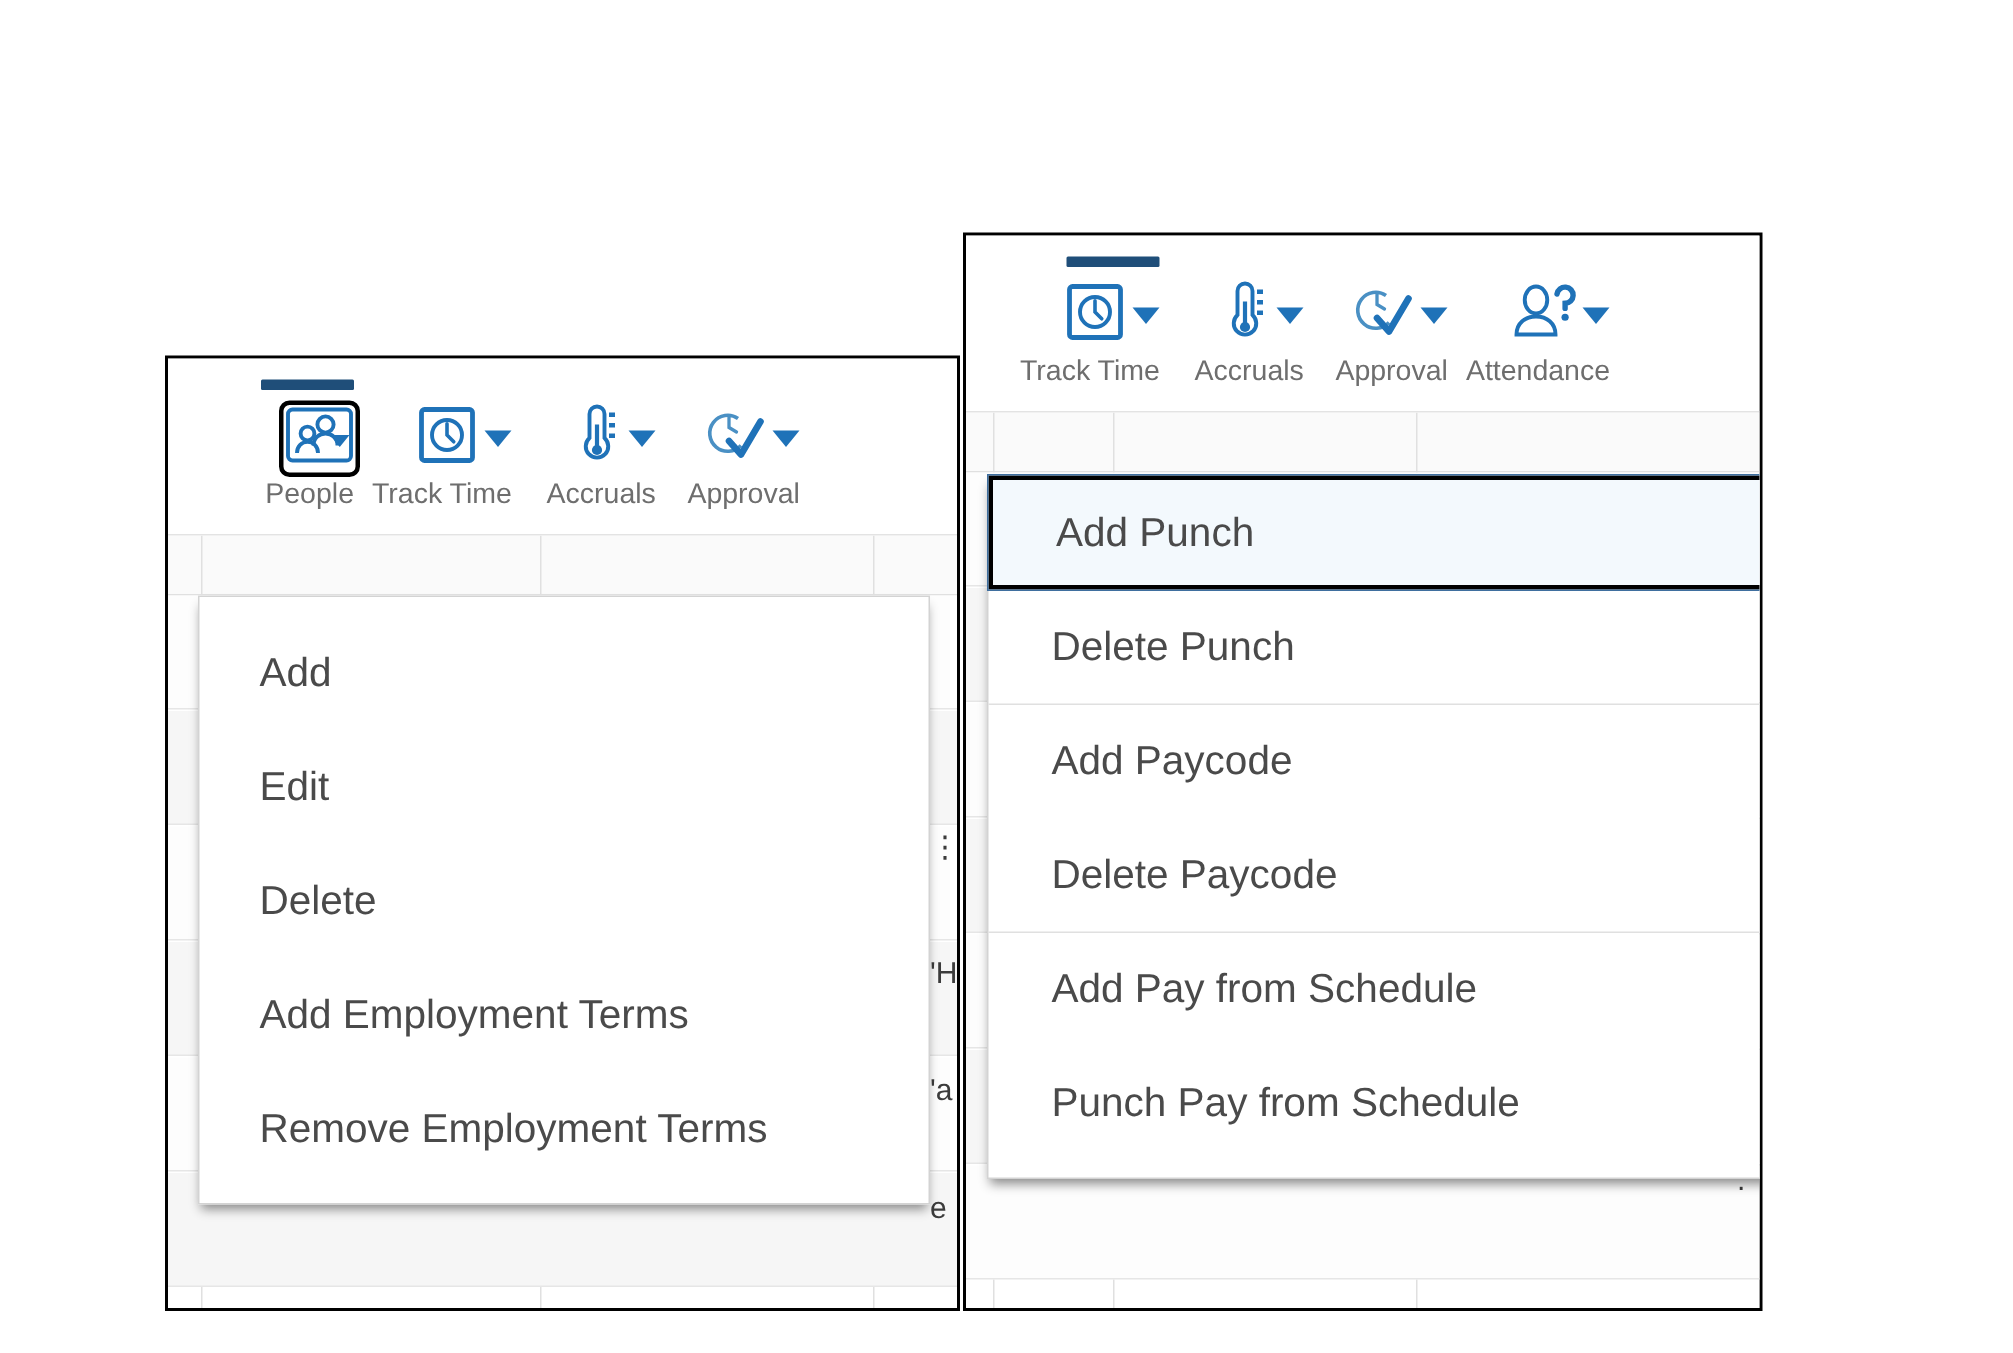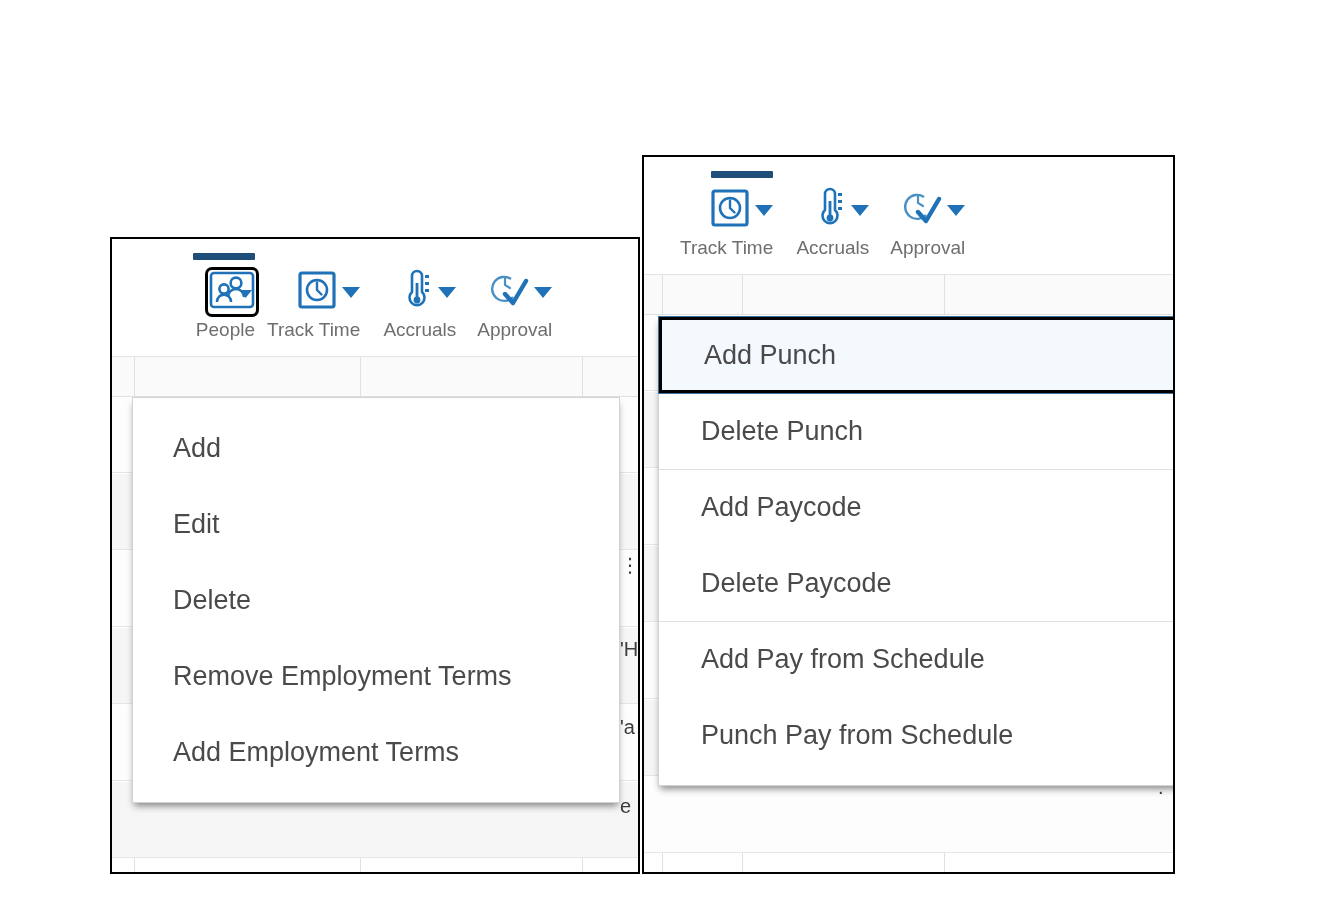--- a/index.html
+++ b/index.html
@@ -25,21 +25,21 @@
 
   
   .ribbon {
     position: absolute;
     left: 0; top: 0;
     height: 118px;
     width: 100%;
     background: #ffffff;
     border-bottom: 1px solid #e3e3e3;
   }
-  .ribbon-items { display: flex; align-items: flex-start; padding-left: 53px; padding-top: 14px; }
+  .ribbon-items { display: flex; align-items: flex-start; padding-left: 34px; padding-top: 14px; }
   .ribbon-btn {
     position: relative;
     display: flex; flex-direction: column; align-items: flex-end;
     min-width: 96px;
     padding: 0 6px;
     cursor: default;
   }
   .ribbon-btn .accent-bar {
     width: 62px; height: 7px; background: #1f4e79; border-radius: 1px;
     margin-bottom: 9px;
@@ -209,22 +209,22 @@
         </div>
 
       </div>
     </div>
 
     <div class="menu" id="menu-people">
       <div class="menu-pad"></div>
       <div class="menu-item">Add</div>
       <div class="menu-item">Edit</div>
       <div class="menu-item">Delete</div>
+      <div class="menu-item">Add Employment Terms</div>
       <div class="menu-item">Remove Employment Terms</div>
-      <div class="menu-item">Add Employment Terms</div>
       <div class="menu-pad"></div>
     </div>
 
   </div>
 
   <div class="panel" id="panel-track">
 
     <div class="bg-grid">
       <div class="bg-head"></div>
       <div class="bg-vline" style="left:18px;"></div>
@@ -288,20 +288,35 @@
                 <path d="M28 10 a12 12 0 1 0 2 18" fill="none" stroke="#4a90c4" stroke-width="2.4"></path>
                 <path d="M22 9 L22 16 L27 19" fill="none" stroke="#4a90c4" stroke-width="2.2" stroke-linecap="round"></path>
                 <path d="M22 25 L30 34 L43 12" fill="none" stroke="#1f72b8" stroke-width="4.4" stroke-linecap="round" stroke-linejoin="round"></path>
               </svg>
             </span>
             <span class="caret"></span>
           </div>
           <div class="ribbon-label">Approval</div>
         </div>
 
+        <div class="ribbon-btn" style="min-width:86px;">
+          <div class="accent-bar hidden"></div>
+          <div class="icon-row">
+            <span class="ico">
+              <svg width="44" height="42" viewBox="0 0 44 42">
+                <ellipse cx="16" cy="13" rx="7.5" ry="9" fill="none" stroke="#1f72b8" stroke-width="2.6"></ellipse>
+                <path d="M3 36 c0-7.5 5.8-12 13-12 s13 4.5 13 12 z" fill="none" stroke="#1f72b8" stroke-width="2.6"></path>
+                <path d="M30 9 a5.4 5.4 0 1 1 5.4 6.2 v3.4" fill="none" stroke="#1f72b8" stroke-width="3.6" stroke-linecap="round"></path>
+                <circle cx="35.4" cy="24.5" r="2.4" fill="#1f72b8"></circle>
+              </svg>
+            </span>
+            <span class="caret" style="margin-left:-2px;"></span>
+          </div>
+          <div class="ribbon-label">Attendance</div>
+        </div>
 
       </div>
     </div>
 
     <div class="menu" id="menu-track">
       <div class="menu-item selected">Add Punch</div>
       <div class="menu-item">Delete Punch</div>
       <div class="menu-item sep-above">Add Paycode</div>
       <div class="menu-item">Delete Paycode</div>
       <div class="menu-item sep-above">Add Pay from Schedule</div>

